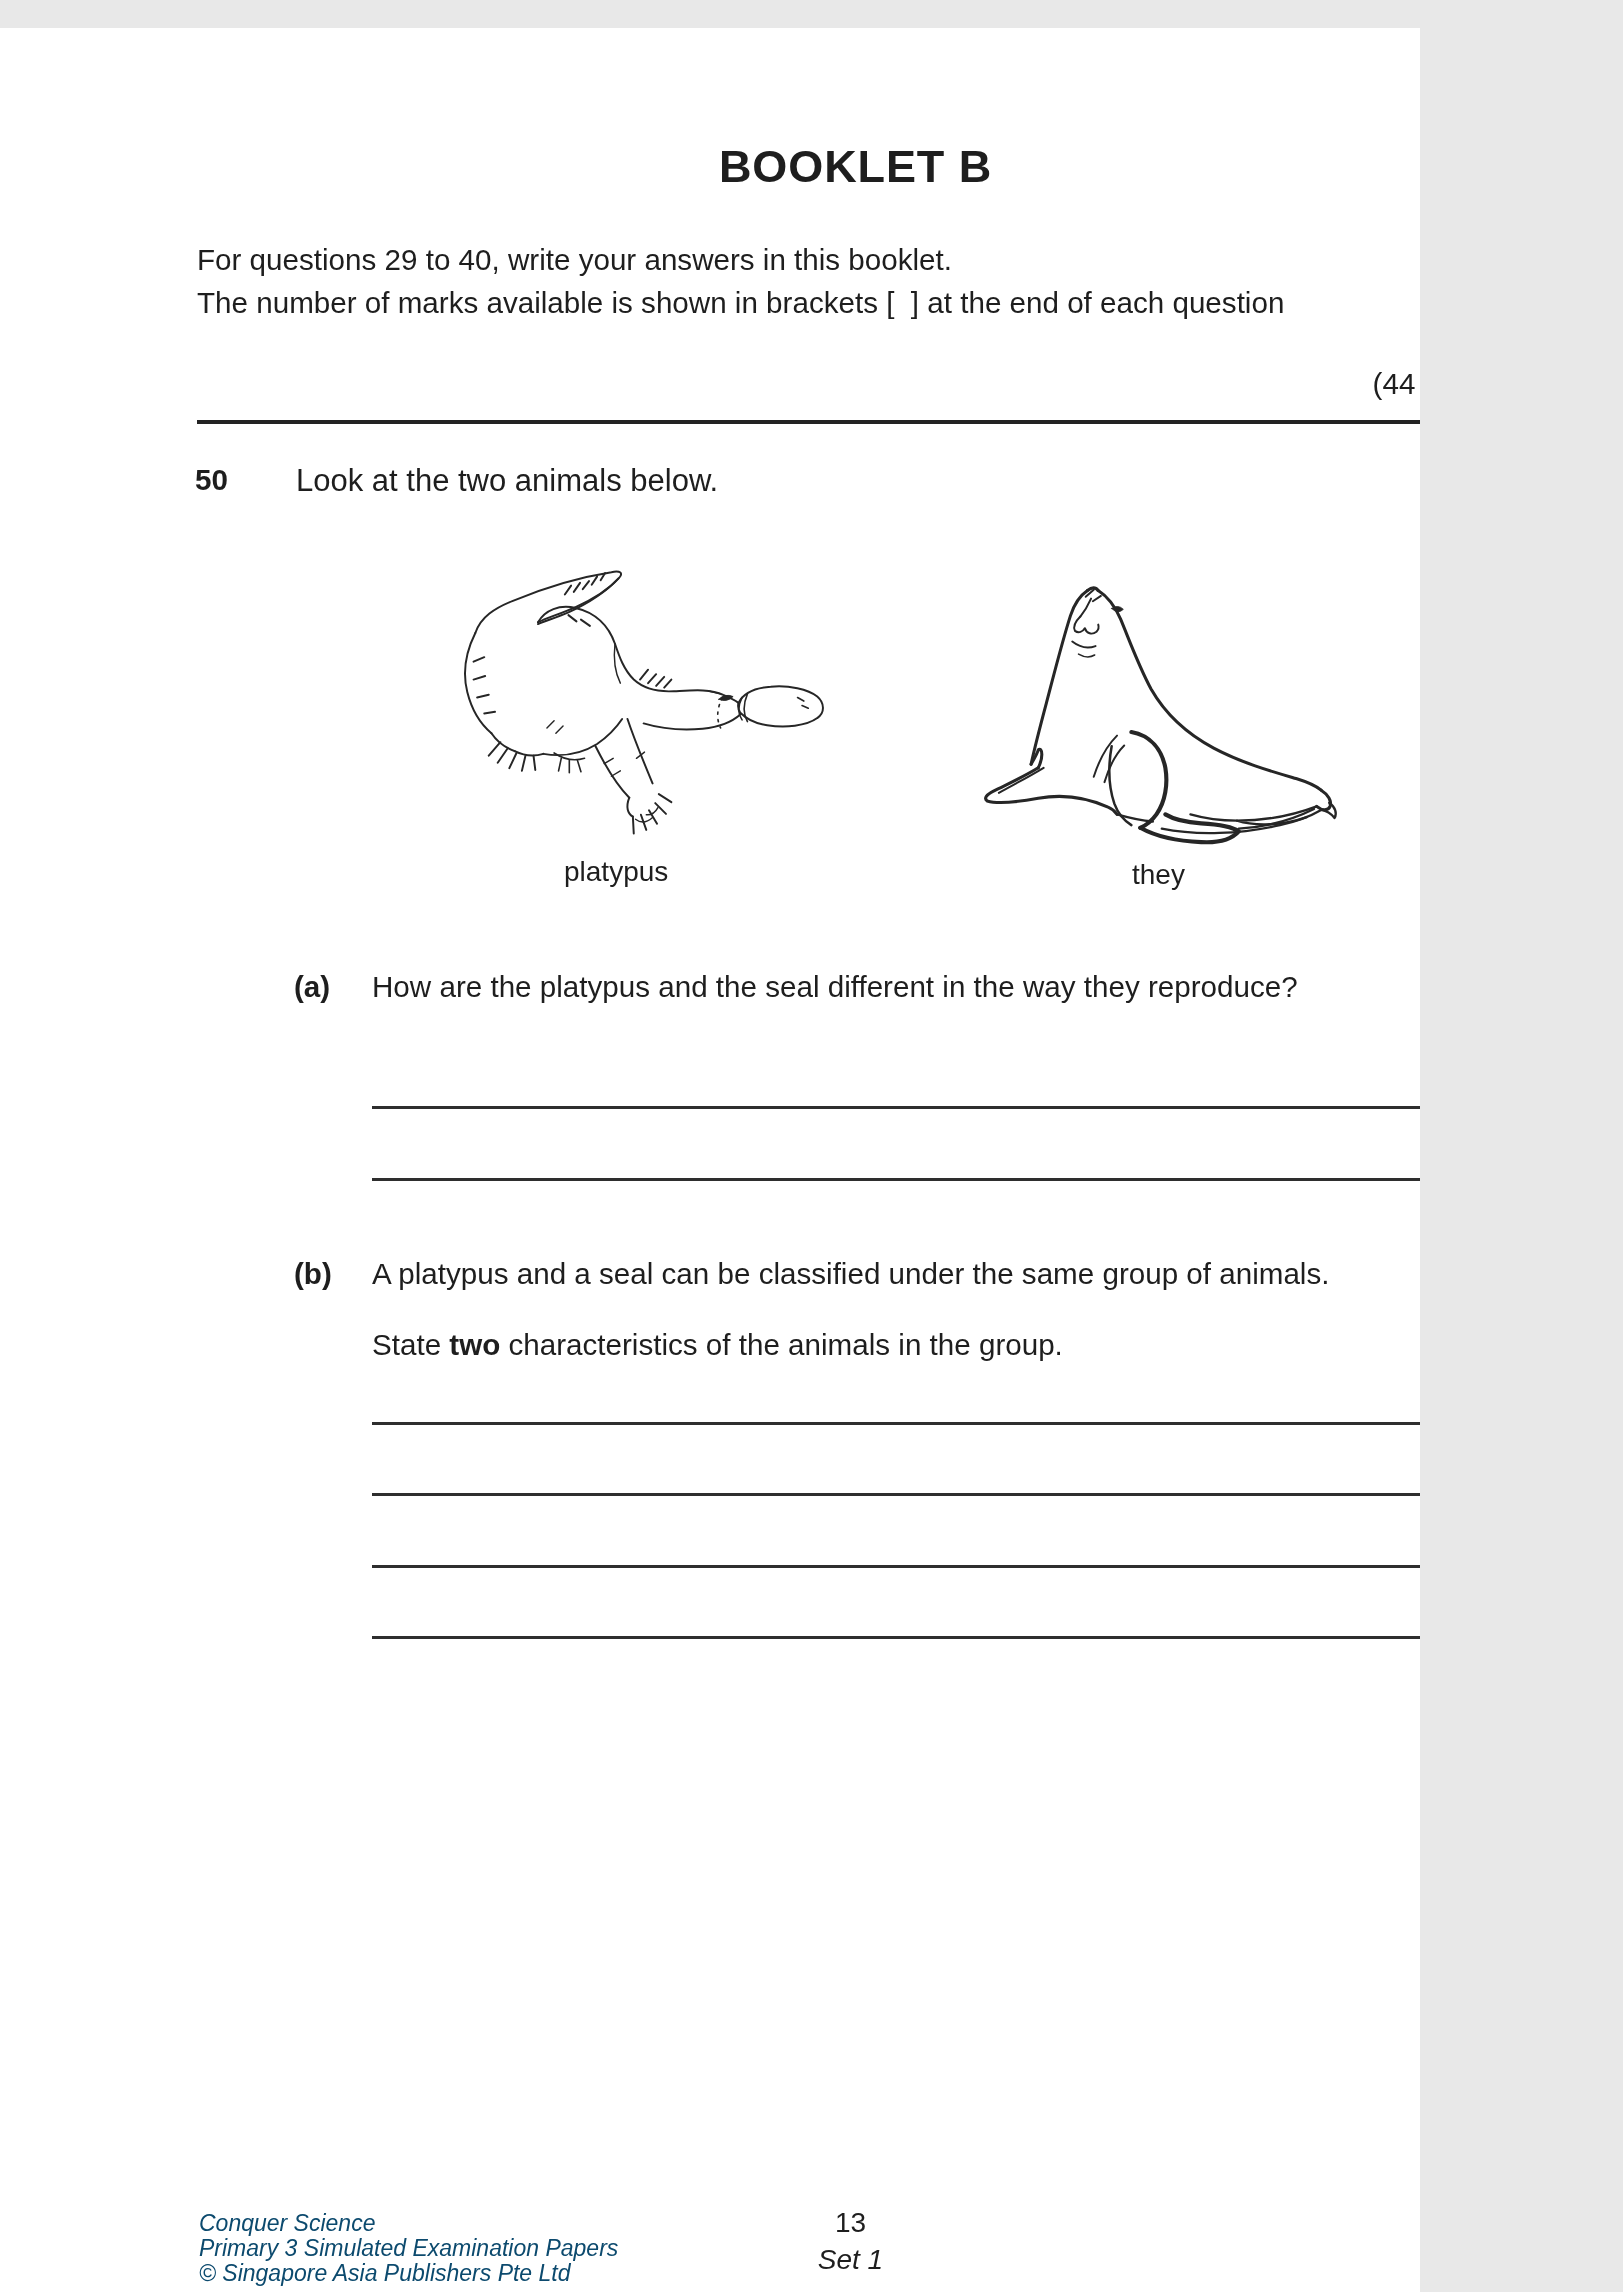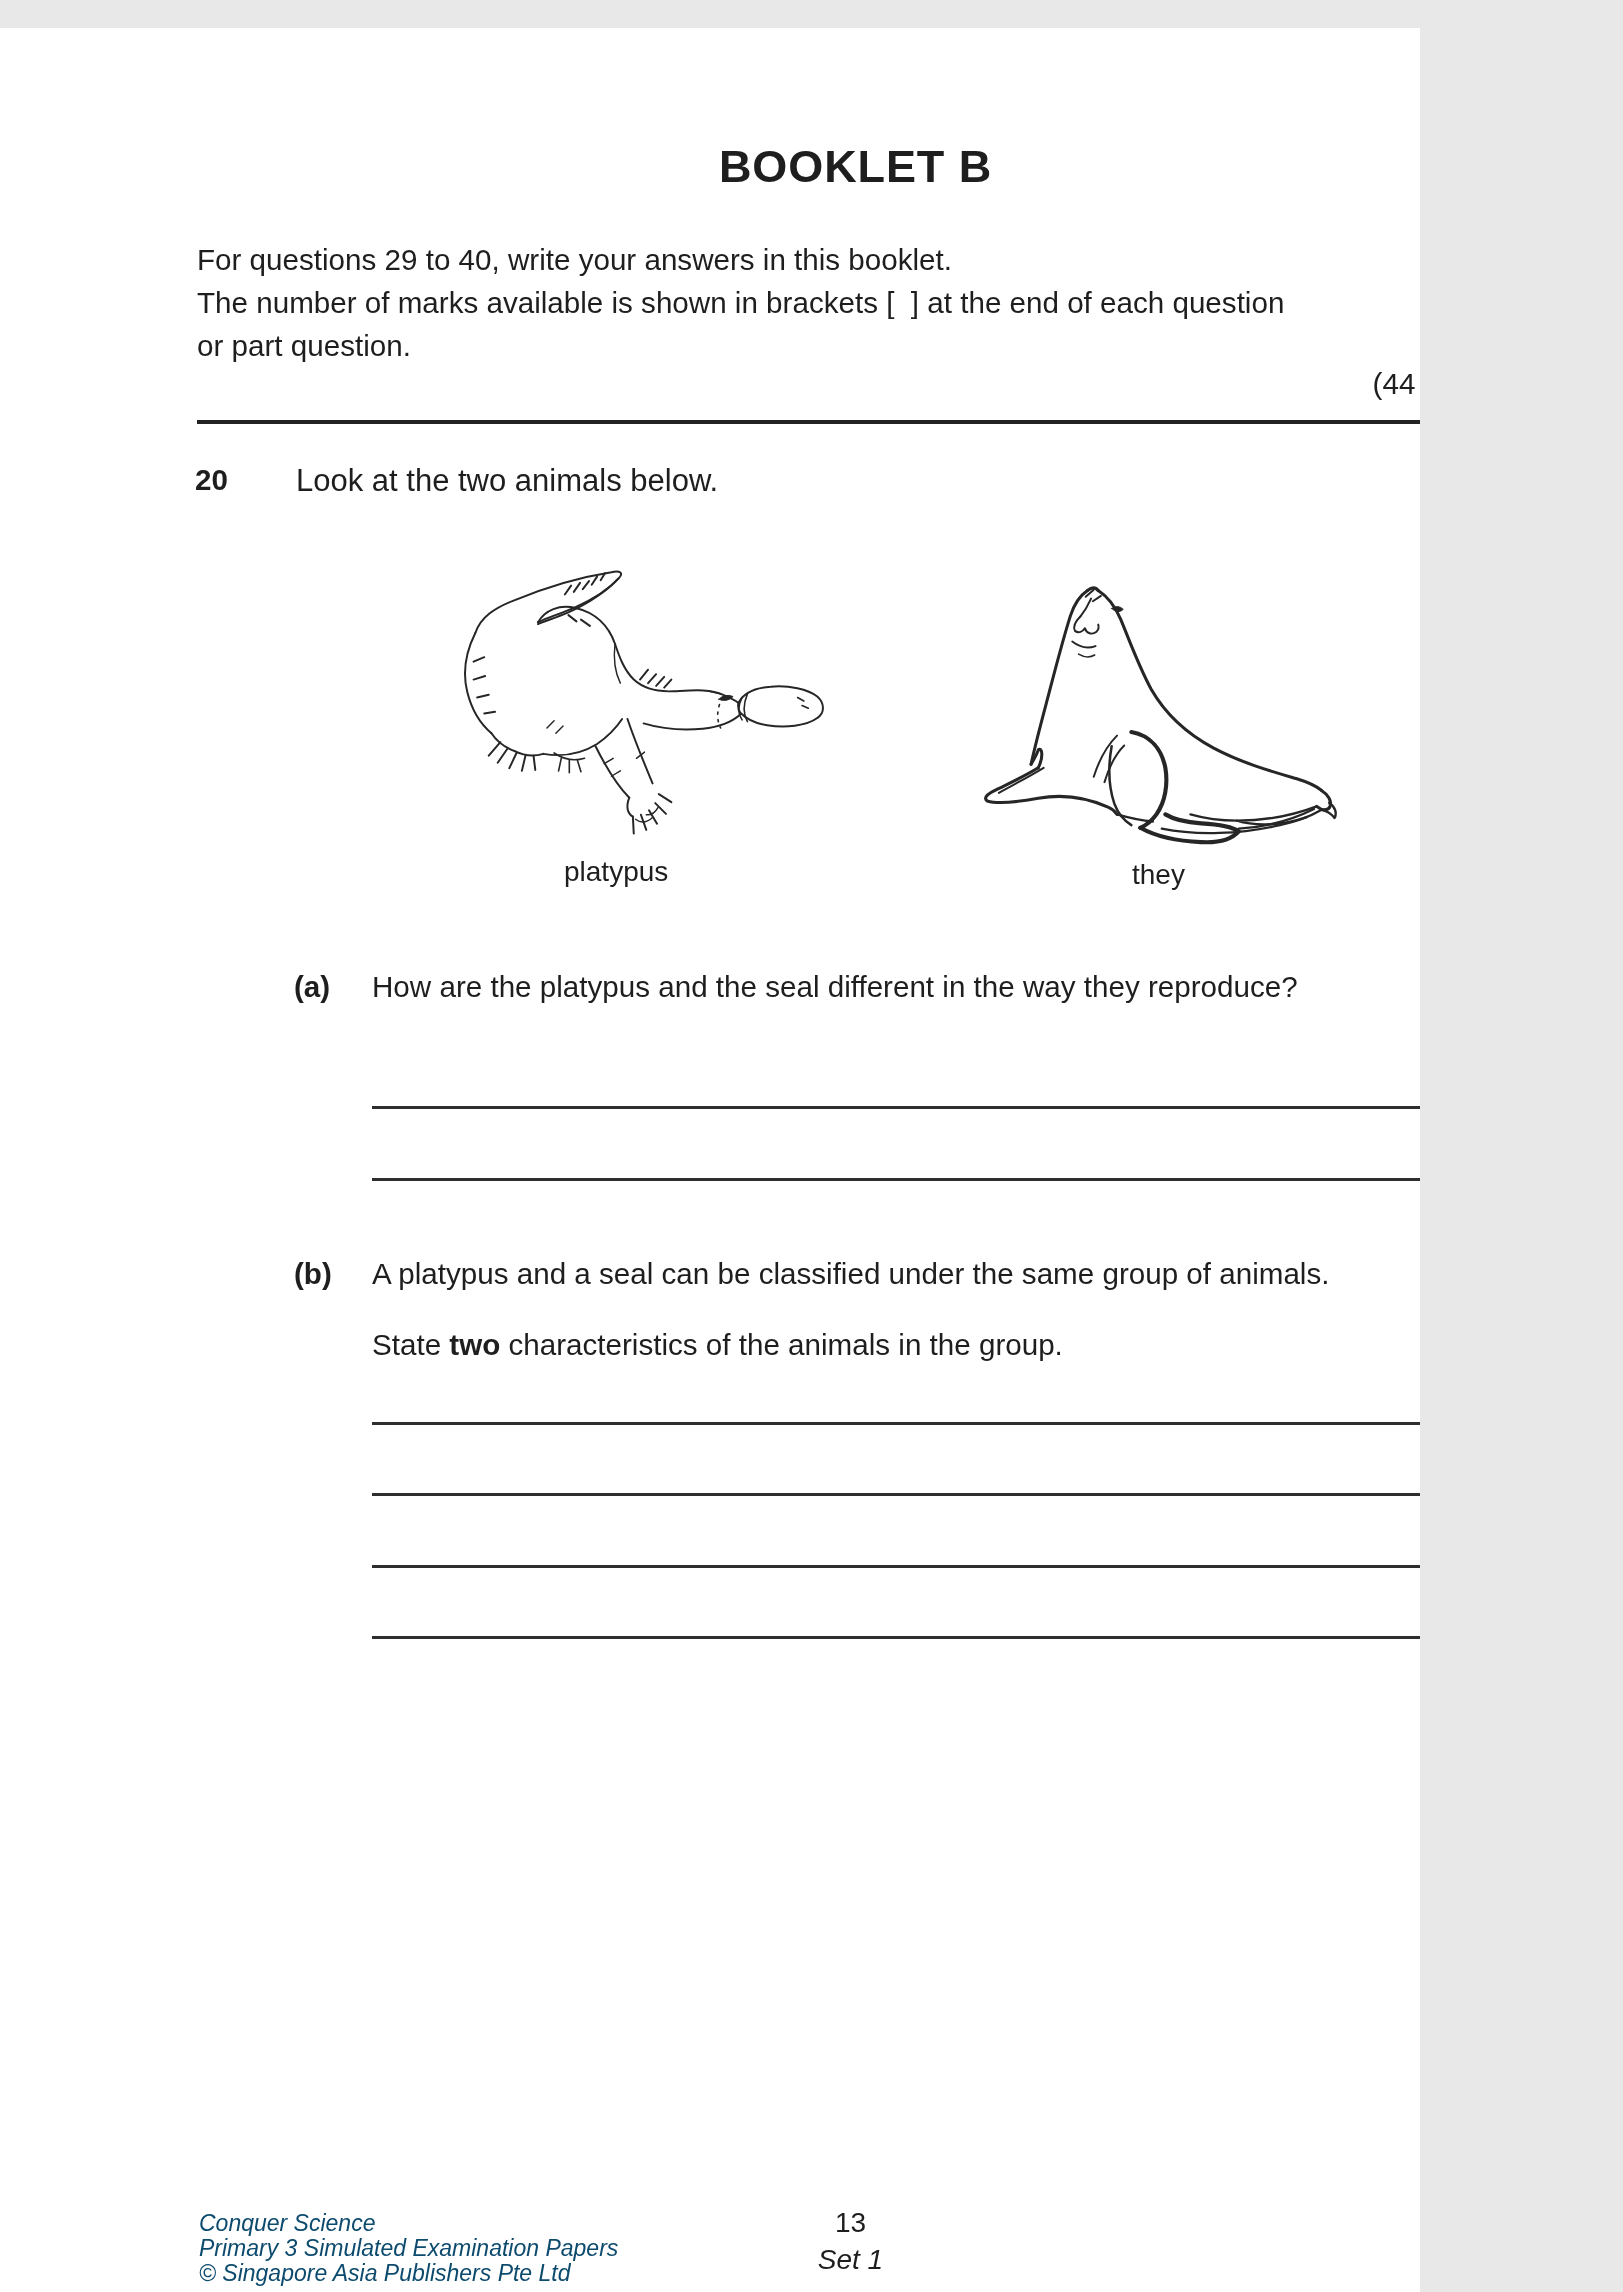--- a/index.html
+++ b/index.html
@@ -38,28 +38,27 @@
 </head>
 <body>
 
 <div class="page">
 
   <div class="abs title">BOOKLET B</div>
 
   <div class="abs instr">
     <div>For questions 29 to 40, write your answers in this booklet.</div>
     <div>The number of marks available is shown in brackets [&nbsp;&nbsp;] at the end of each question</div>
-    <div>or part question.</div>
   </div>
 
   <div class="abs marks-total">(44 marks)</div>
 
   <div class="abs hrule"></div>
 
-  <div class="abs qnum">20</div>
+  <div class="abs qnum">50</div>
   <div class="abs qstem">Look at the two animals below.</div>
 
   <svg class="abs sketch" style="left:461px;top:537px;" width="367" height="273" viewBox="0 0 410 305" stroke-width="2.2">
     <g>
       <path d="M16,76 C22,58 38,48 58,40 C94,25 136,13 168,8 C178,6 182,9 176,15 C166,26 148,38 128,47 C110,55 96,59 86,64"></path>
       <path d="M176,15 C162,30 142,43 120,53 C106,59 95,62 86,66"></path>
       <path d="M116,33 l7,-10 M126,30 l7,-10 M136,27 l7,-9 M146,22 l6,-9 M156,17 l5,-8"></path>
     </g>
     <g>
       <path d="M86,64 C94,50 110,44 128,48 C150,53 165,68 172,88 C177,103 182,117 193,128 C205,139 221,142 238,141 C258,140 278,138 293,145 C300,148 306,151 310,154"></path>

